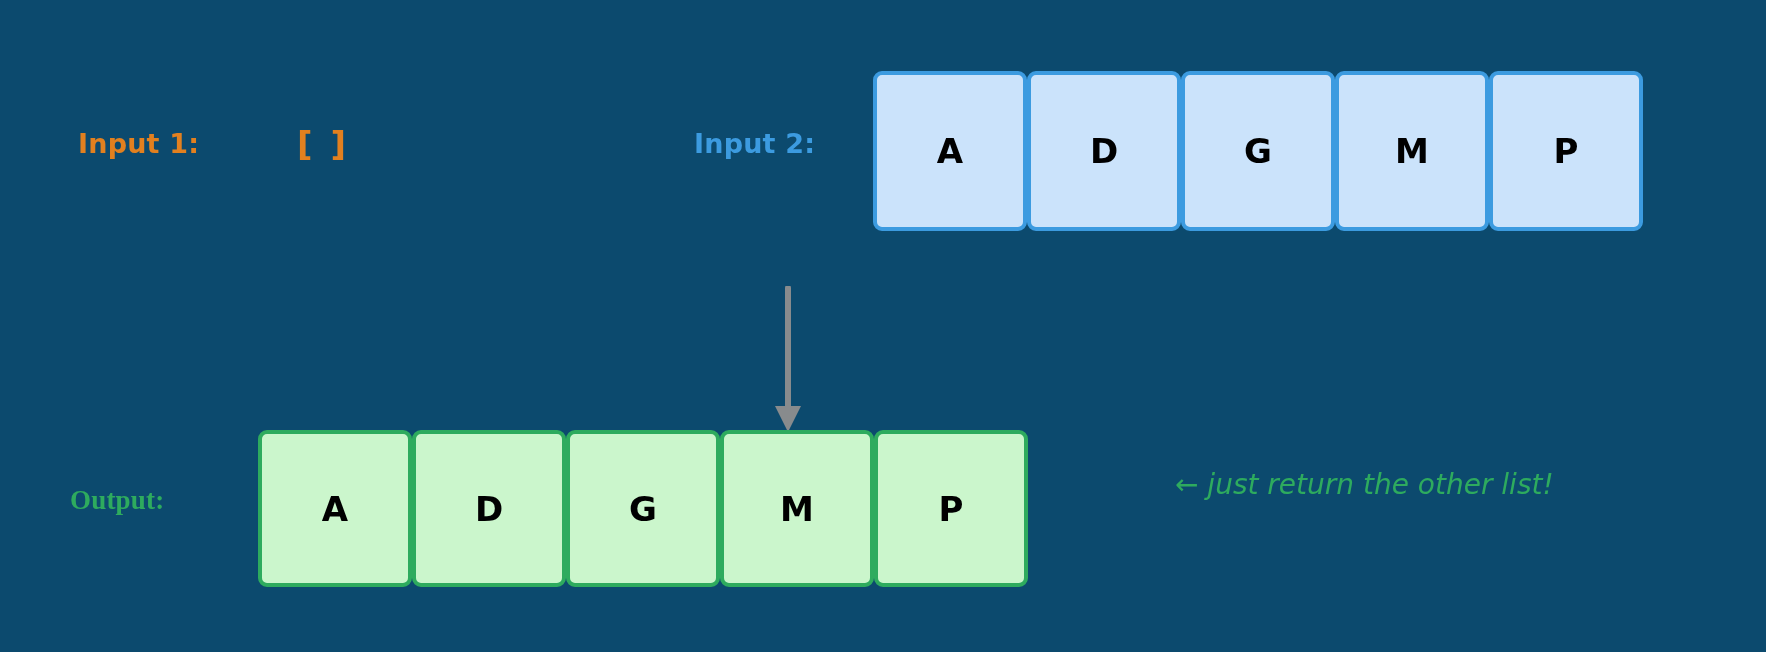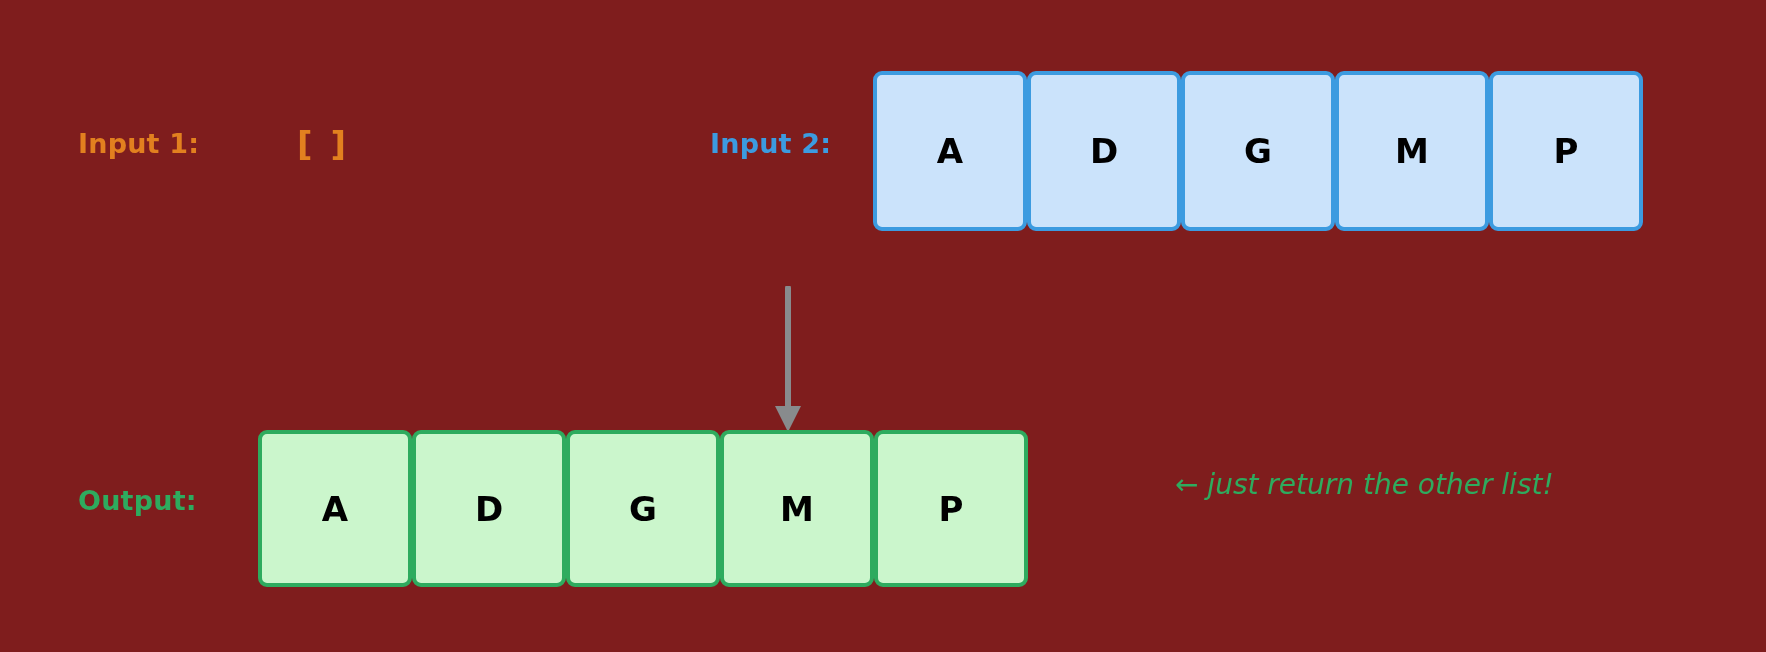--- a/index.html
+++ b/index.html
@@ -10,35 +10,35 @@
   body {
     width: 1766px;
     height: 652px;
     font-family: "DejaVu Sans", "Liberation Sans", sans-serif;
     overflow: hidden;
   }
   #canvas {
     position: relative;
     width: 1766px;
     height: 652px;
-    background: #7f1d1d;
+    background: #0c4a6e;
   }
 
   
   .row-label {
     position: absolute;
     font-weight: bold;
     font-size: 27px;
     letter-spacing: 0.2px;
     white-space: nowrap;
   }
   #input1-label  { left: 78px;  top: 128px; color: #E2801F; }
   #input1-value  { left: 297px; top: 124px; color: #E2801F; font-size: 34px; font-weight: bold; letter-spacing: 3px; }
-  #input2-label  { left: 694px; top: 128px; color: #3C9BE0; margin-left: 16px; }
-  #output-label  { left: 78px;  top: 485px; color: #2EAB5E; }
+  #input2-label  { left: 694px; top: 128px; color: #3C9BE0; }
+  #output-label  { left: 70px;  top: 485px; color: #2EAB5E; font-family: Liberation Serif, serif; }
 
   
   .box-row {
     position: absolute;
     display: flex;
     flex-direction: row;
     align-items: stretch;
   }
   .cell {
     box-sizing: border-box;

